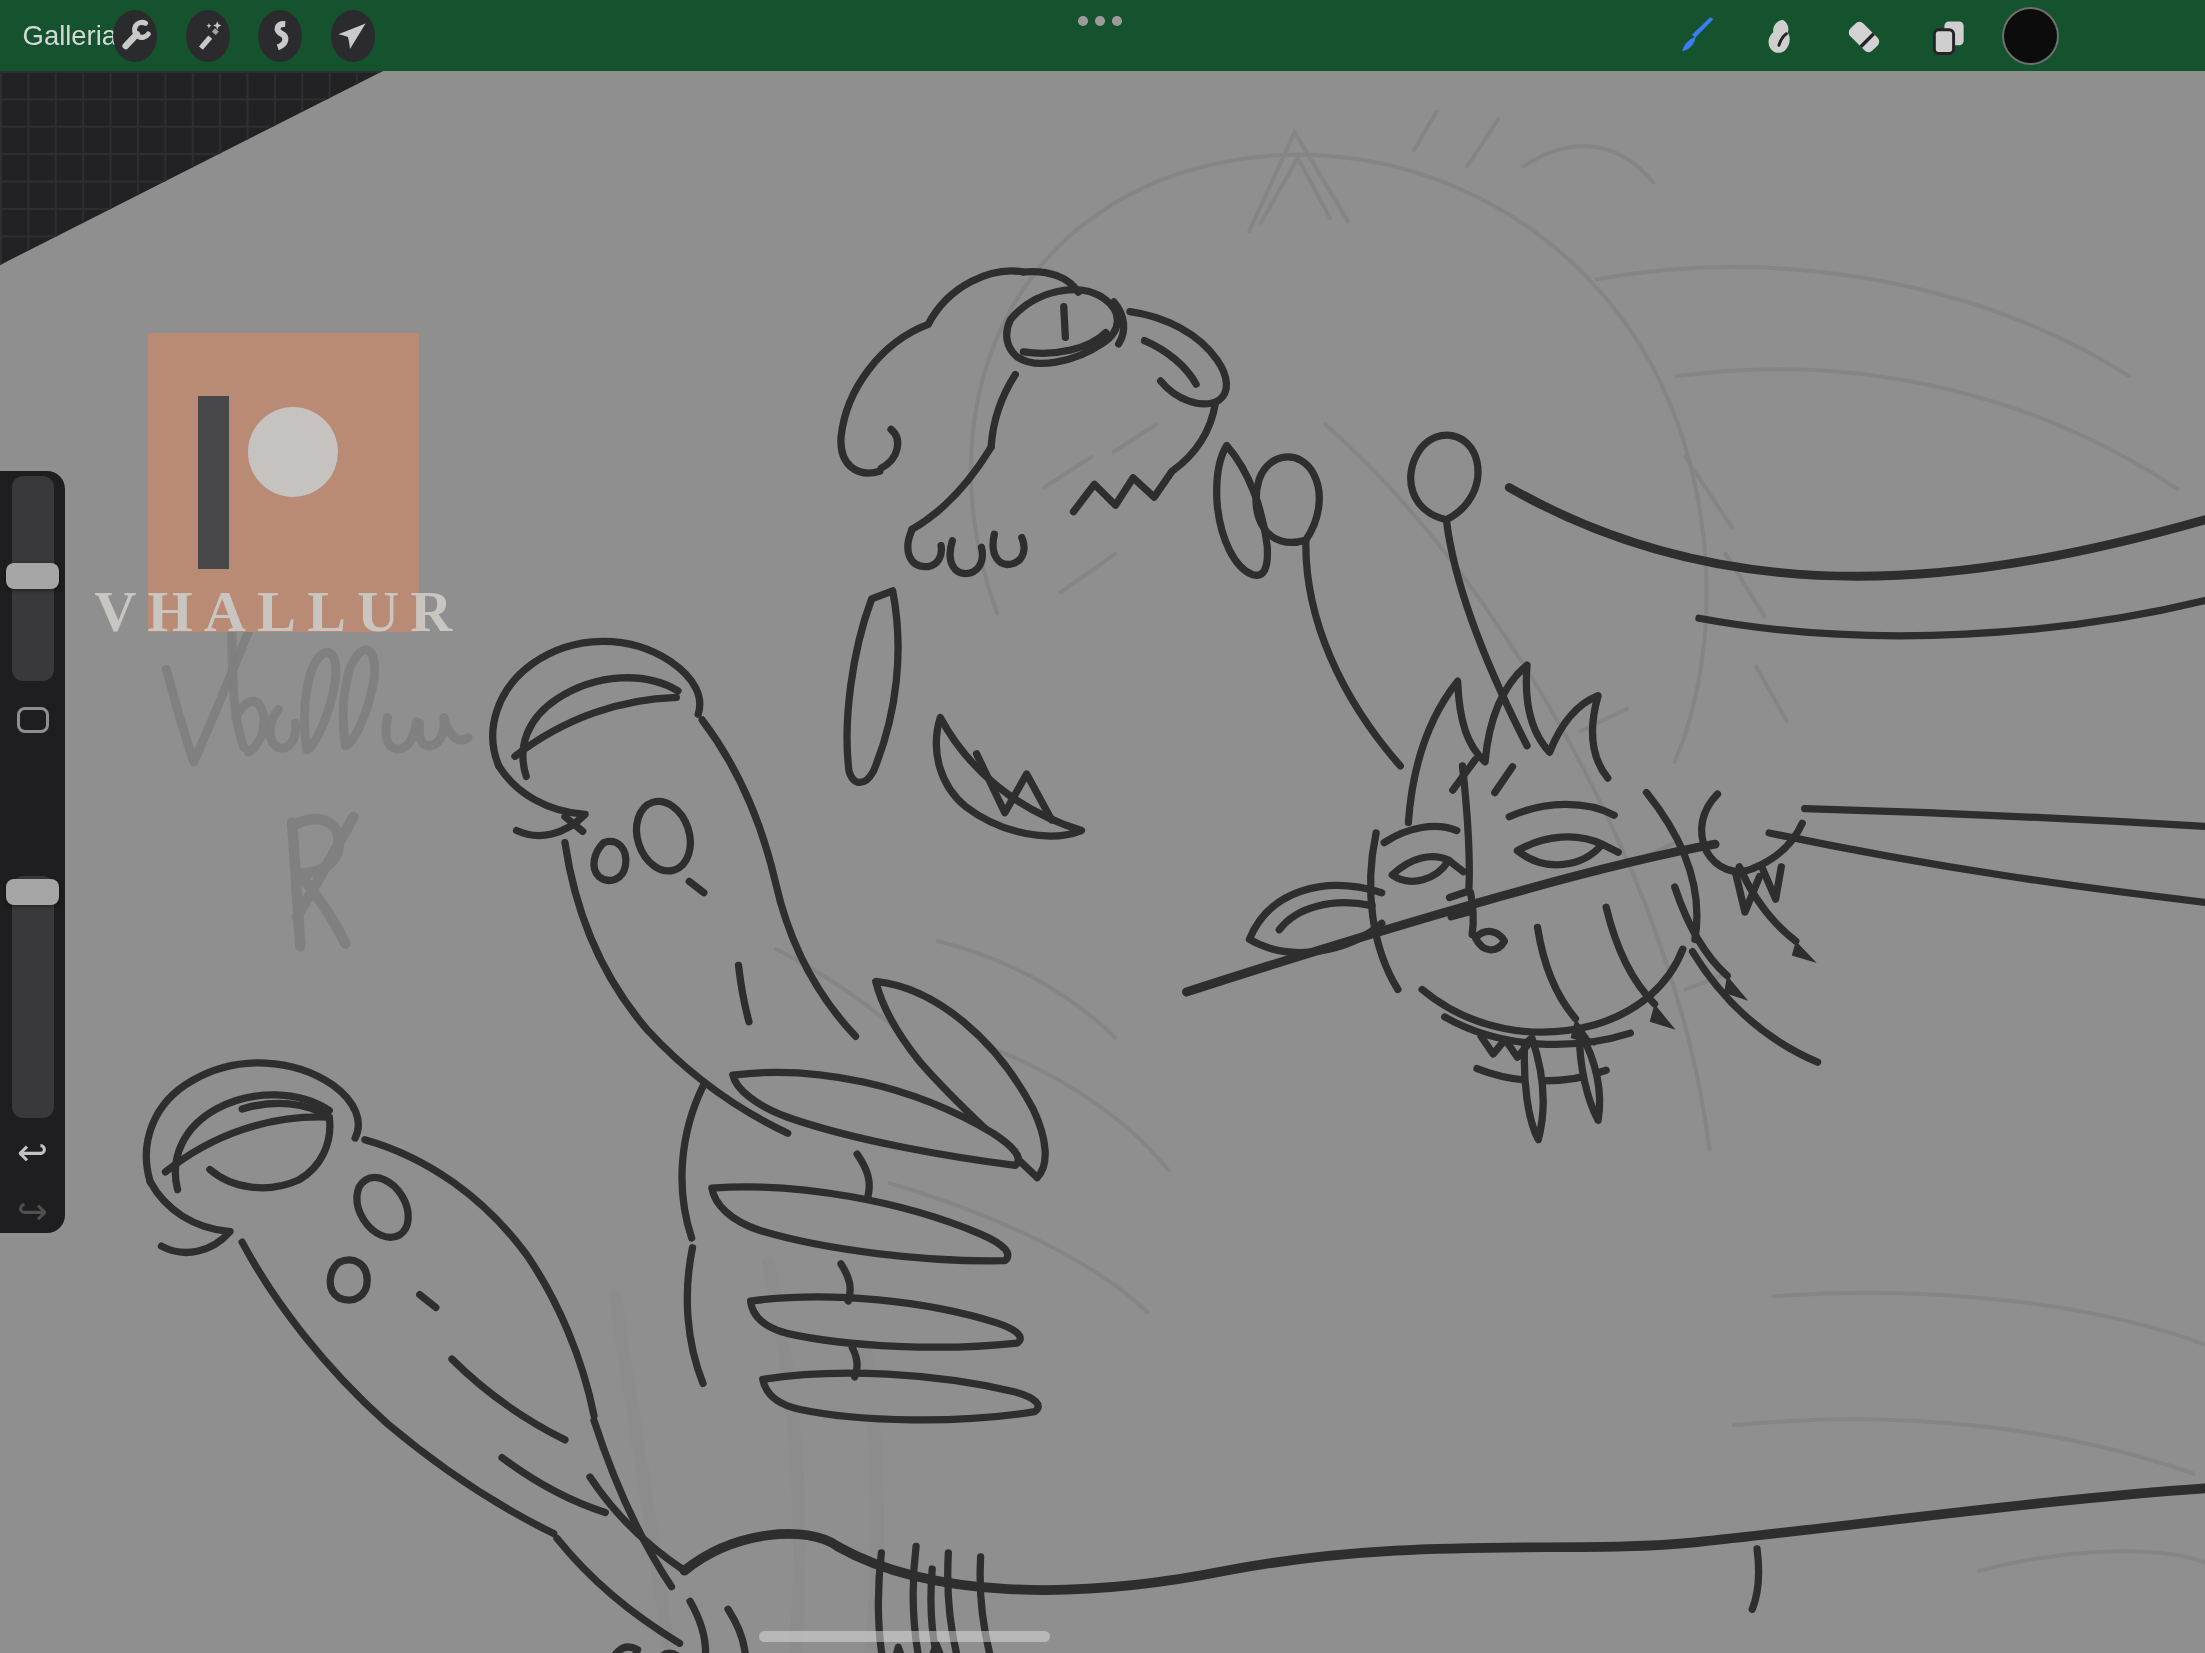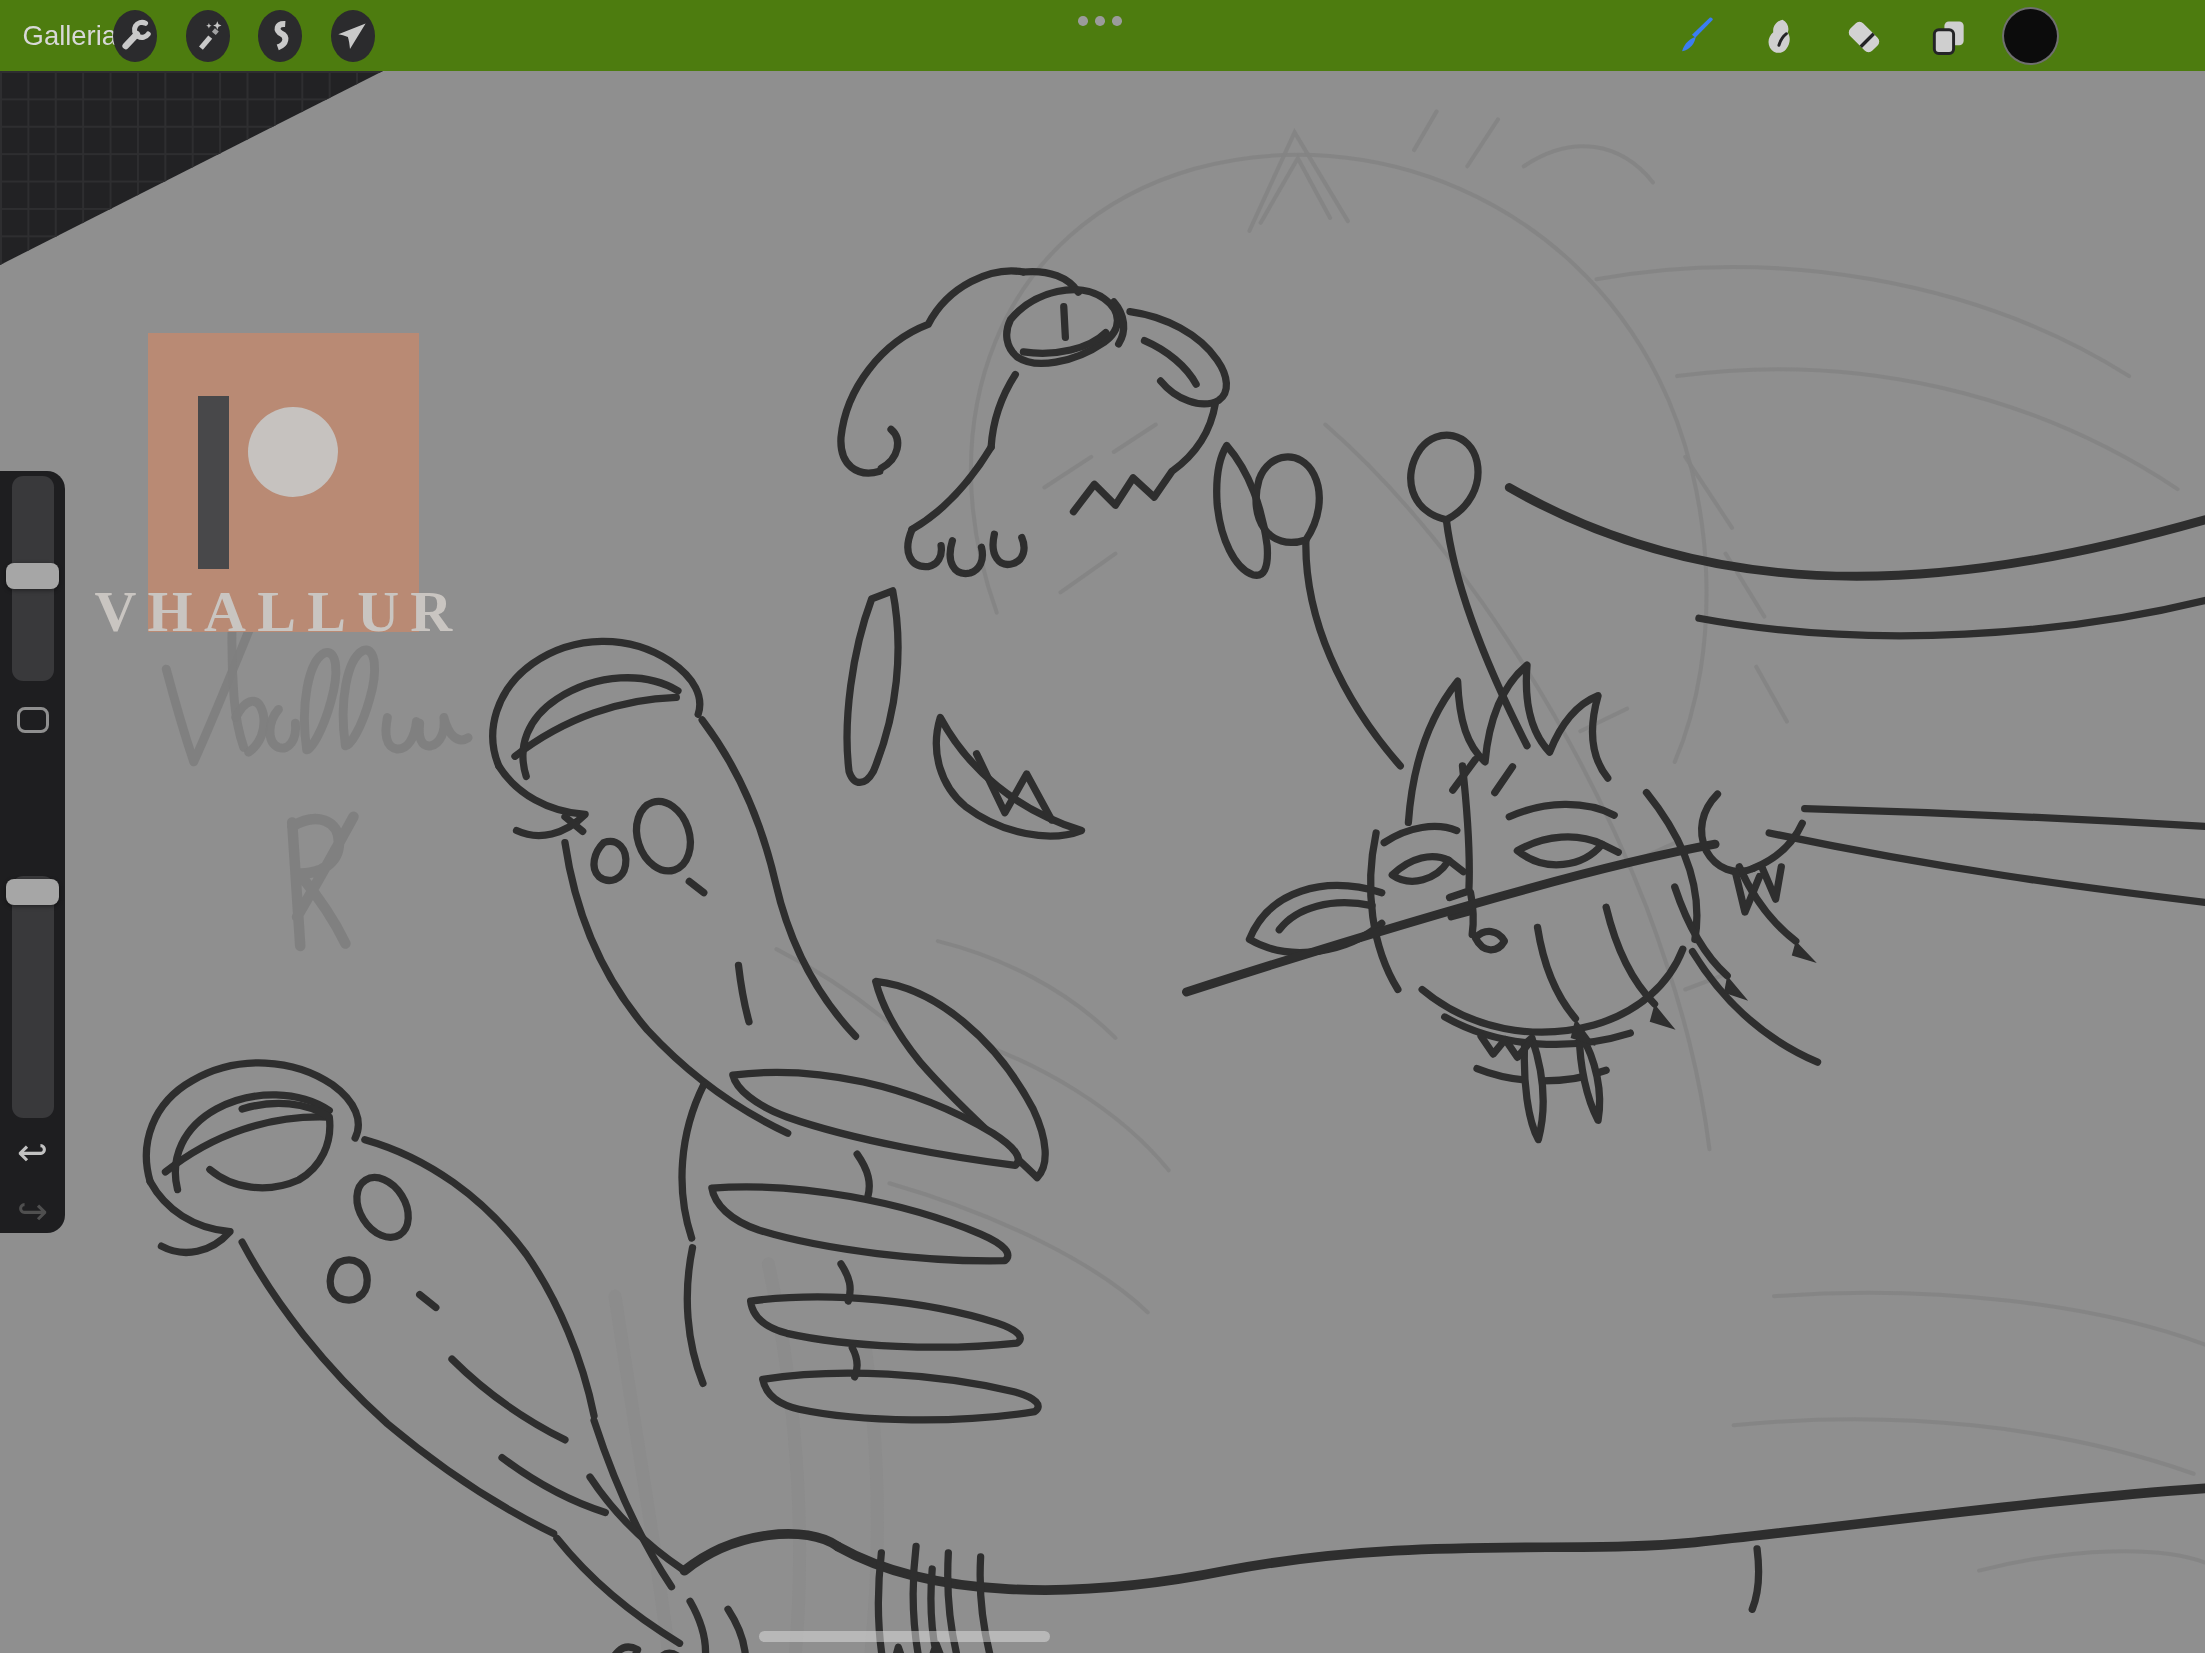--- a/index.html
+++ b/index.html
@@ -21,21 +21,21 @@
   .faint-wide{fill:none;stroke:#868686;stroke-width:16;stroke-linecap:round;opacity:.35;}
   .sig{fill:none;stroke:#7e7e7e;stroke-width:11;stroke-linecap:round;stroke-linejoin:round;opacity:.9;}
   
   #patreon-logo{position:absolute;left:148px;top:262px;width:271px;height:299px;background:#b98a74;}
   #patreon-bar{position:absolute;left:50px;top:63px;width:31px;height:173px;background:#48484a;}
   #patreon-circle{position:absolute;left:100px;top:74px;width:90px;height:90px;border-radius:50%;background:#c6c2bf;}
   #brand-text{position:absolute;left:61px;top:507px;width:436px;text-align:center;
       font-family:"Liberation Serif", serif;font-weight:bold;font-size:58px;
       letter-spacing:11.3px;color:#c9c5c1;}
   
-  #toolbar{position:absolute;left:0;top:0;width:2205px;height:71px;background:#4d7c0f;z-index:10;}
+  #toolbar{position:absolute;left:0;top:0;width:2205px;height:71px;background:#14532d;z-index:10;}
   #gallery-btn{position:absolute;left:22.6px;top:0;height:71px;line-height:71px;
       font-size:27.4px;color:#d8d8d8;}
   .tool-oval{position:absolute;top:9.7px;width:44px;height:52px;border-radius:50%;
       background:#2b2b2d;display:flex;align-items:center;justify-content:center;}
   .tool-plain{position:absolute;top:14.5px;width:45px;height:45px;display:flex;align-items:center;justify-content:center;}
   #overflow-menu{position:absolute;left:1078px;top:16px;display:flex;gap:7.3px;}
   #overflow-menu div{width:9.7px;height:9.7px;border-radius:50%;background:#9b9b9b;}
   #color-swatch{position:absolute;left:2002px;top:6.5px;width:57px;height:58px;border-radius:50%;
       background:#0c0c0c;border:2.4px solid #6f6f6f;box-sizing:border-box;}
   

